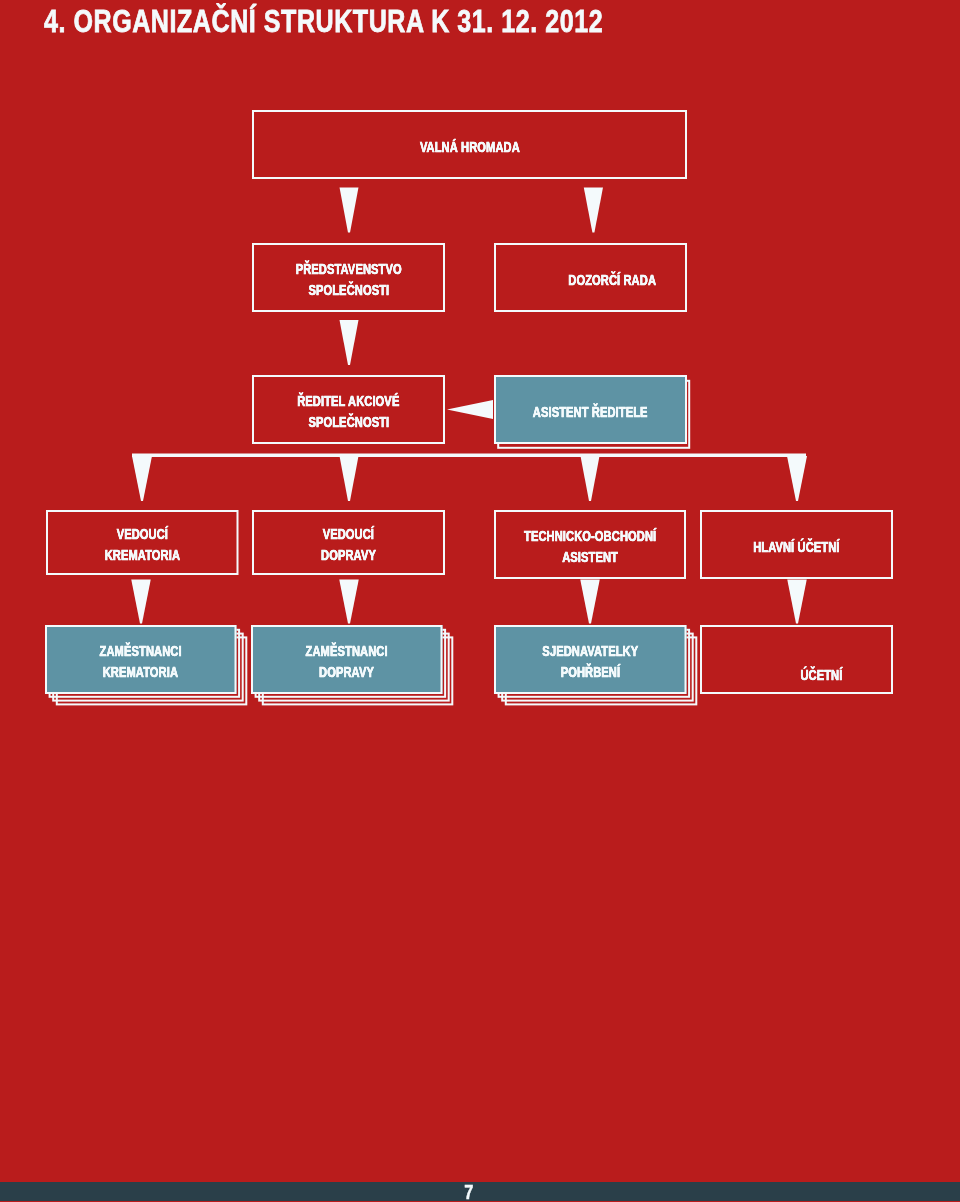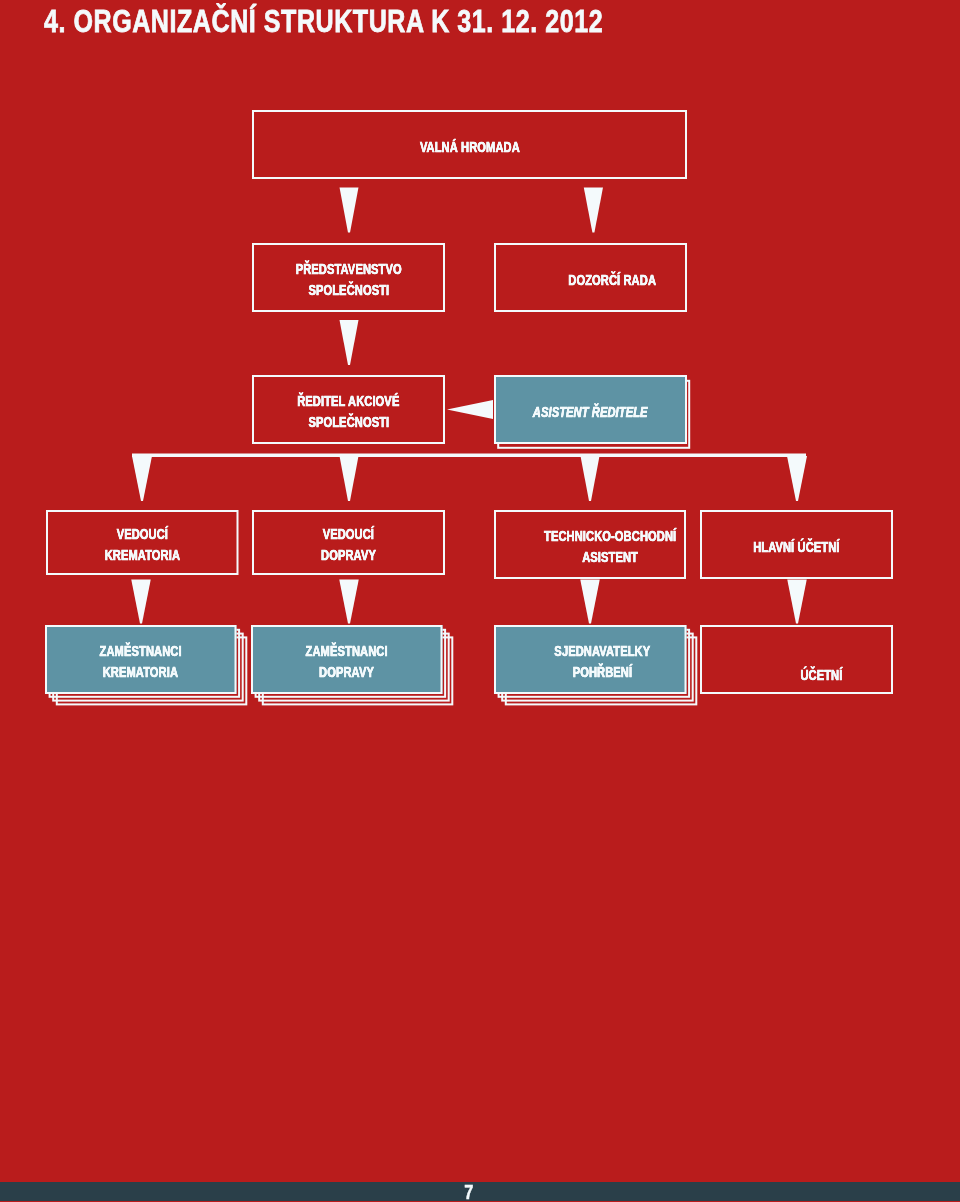--- a/index.html
+++ b/index.html
@@ -22,28 +22,28 @@
        white-space:nowrap;padding-top:5px;box-sizing:border-box;}
   .lbl span{display:inline-block;transform:scaleX(0.795);letter-spacing:0.12px;
             -webkit-text-stroke:0.55px #f4fafc;
             text-shadow:0 0 0.6px #f4fafc, 0 0 0.6px #f4fafc;}
 
   
   .n-valna         {left:252px; top:110px; width:435px;   height:69px;}
   .n-predstavenstvo{left:252px; top:243px; width:193px;   height:69px;}
   .n-dozorci       {left:494px; top:243px; width:193px;   height:69px;padding-left:44px;}
   .n-reditel       {left:252px; top:375px; width:193px;   height:69px;align-items:center;}
-  .n-asistent      {left:494px; top:375px; width:193px;   height:69px;font-style:italic;}
+  .n-asistent      {left:494px; top:375px; width:193px;   height:69px;}
   .n-ved_krem      {left:46px;  top:510px; width:192.5px; height:65px;}
   .n-ved_dopr      {left:252px; top:510px; width:193px;   height:65px;}
-  .n-tech          {left:494px; top:510px; width:192px;   height:69px;margin-left:20px;}
+  .n-tech          {left:494px; top:510px; width:192px;   height:69px;}
   .n-hlavni        {left:700px; top:510px; width:193px;   height:69px;}
   .n-zam_krem      {left:45px;  top:625px; width:191.5px; height:69px;}
   .n-zam_dopr      {left:251px; top:625px; width:191.5px; height:69px;}
-  .n-sjedn         {left:494px; top:625px; width:192.5px; height:69px;margin-left:12px;}
+  .n-sjedn         {left:494px; top:625px; width:192.5px; height:69px;}
   .n-ucetni        {left:700px; top:638px; width:193px;   height:69px;margin-left:25px;}
 
   .footer{position:absolute;left:0;top:1182px;width:960px;height:19px;background:#2a3f49;}
   .pagenum{position:absolute;left:0;top:1181px;width:938px;height:21px;color:#f4fafc;
            font-size:21px;font-weight:bold;display:flex;align-items:center;justify-content:center;}
   .pagenum span{display:inline-block;transform:scaleX(0.78);-webkit-text-stroke:0.55px #f4fafc;}
 </style>
 </head>
 <body>
 

